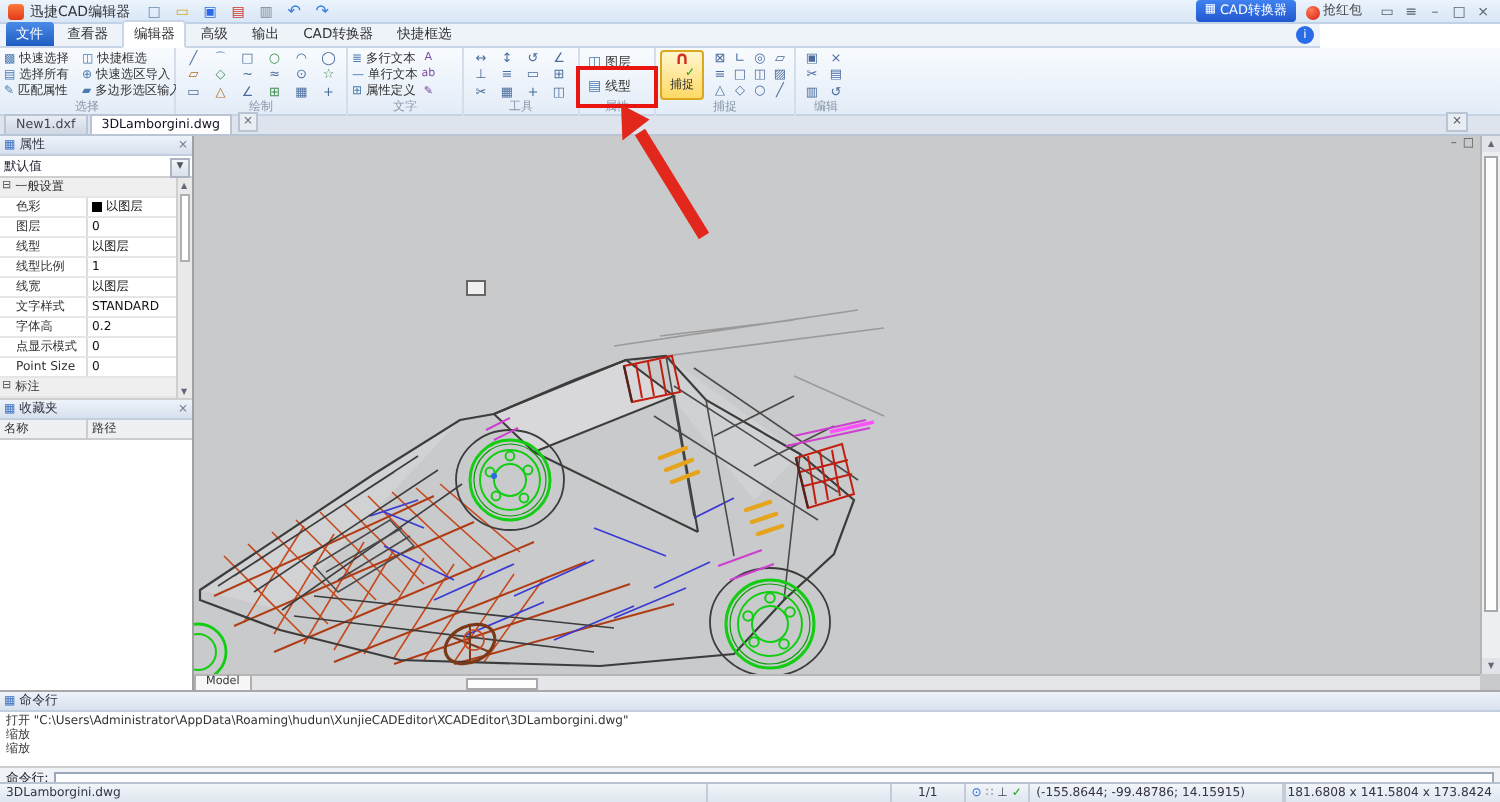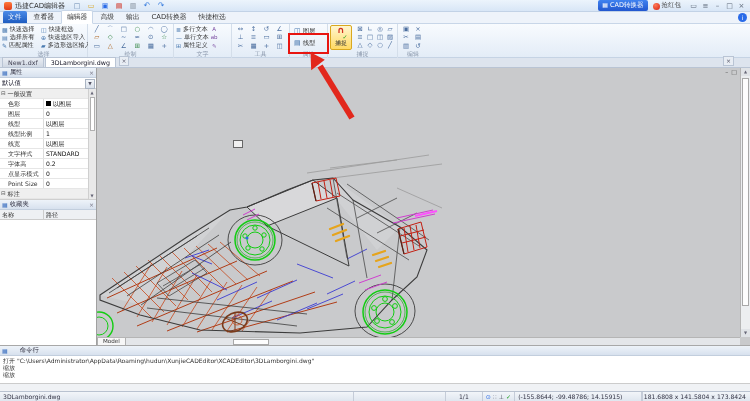--- a/index.html
+++ b/index.html
@@ -20,21 +20,21 @@
   .qicons .qicon:nth-child(6),.qicons .qicon:nth-child(7){color:#3a7edf;font-size:8px;}
   .tbright{margin-left:auto;display:flex;align-items:center;gap:5px;}
   .cadbtn{background:linear-gradient(#3f82f0,#2257cf);color:#fff;border-radius:2px;
     padding:1px 4px;font-size:6.5px;display:flex;gap:2px;}
   .cadbtn .bico{font-size:6px;}
   .redpk{display:flex;align-items:flex-end;gap:2px;font-size:6.5px;color:#444;}
   .redpk .dot{width:7px;height:7px;background:radial-gradient(circle at 35% 30%,#ff7a58,#d42010);border-radius:50%;}
   .winbtns{display:flex;gap:3px;margin-left:3px;}
   .winbtn{width:9px;text-align:center;color:#5a6675;font-size:7px;line-height:10px;}
   
-  .tabrow{position:absolute;top:12px;left:0;width:750px;height:12px;background:#eef3fa;
+  .tabrow{position:absolute;top:12px;left:0;width:660px;height:12px;background:#eef3fa;
     border-bottom:1px solid #c8d6e8;display:flex;align-items:flex-end;padding:0 3px;gap:2px;box-sizing:border-box;}
   .rtab{padding:1px 5px;font-size:6.8px;color:#333;white-space:nowrap;}
   .rtab.file{background:linear-gradient(#4b8be8,#1e5cc0);color:#fff;border-radius:2px 2px 0 0;}
   .rtab.active{background:#fff;border:1px solid #c8d6e8;border-bottom:1px solid #fff;border-radius:2px 2px 0 0;margin-bottom:-1px;}
   .tabinfo{margin-left:auto;width:9px;height:9px;background:#2a6be8;color:#fff;border-radius:50%;
     font-size:6px;text-align:center;line-height:9px;margin-bottom:1px;}
   
   .ribbon{position:absolute;top:24px;left:0;width:750px;height:34px;
     background:linear-gradient(#f8fbfe,#e3ecf7);border-bottom:1px solid #c5d3e4;display:flex;box-sizing:border-box;}
   .rgroup{position:relative;height:34px;border-right:1px solid #d4deea;box-sizing:border-box;padding:1px 2px 9px 2px;}
@@ -109,21 +109,21 @@
   .vscroll .dn{position:absolute;bottom:0;left:0;right:0;height:8px;text-align:center;font-size:4px;color:#667;line-height:8px;background:#e0e3e7;}
   .vthumb{position:absolute;left:1px;top:10px;width:7px;height:228px;background:#fdfdfd;border:1px solid #a8a8a8;box-sizing:border-box;}
   .hbar{position:absolute;left:0;top:269px;width:643px;height:8px;background:#e4e6e9;border-top:1px solid #b5b5b5;box-sizing:border-box;display:flex;}
   .modeltab{height:8px;padding:0 5px;font-size:5.6px;line-height:7px;color:#333;background:#f7f7f7;
     border-right:1px solid #b0b0b0;border-left:1px solid #b0b0b0;}
   .hthumb{position:absolute;left:136px;top:1px;width:36px;height:6px;background:#fdfdfd;border:1px solid #a8a8a8;box-sizing:border-box;}
   .selsq{position:absolute;left:136px;top:72px;width:8px;height:6px;background:#f0f0f0;border:1px solid #666;}
   
   .cmdpanel{position:absolute;left:0;top:345px;width:750px;height:46px;border-top:1px solid #a8a8a8;box-sizing:border-box;background:#f0f2f5;}
   .cmdhead{height:9px;background:linear-gradient(#eef3f9,#d7e1ee);border-bottom:1px solid #c2cedd;
-    display:flex;gap:12px;align-items:center;padding:0 2px;font-size:6.4px;color:#334;}
+    display:flex;gap:2px;align-items:center;padding:0 2px;font-size:6.4px;color:#334;}
   .cmdhead .pico{color:#3a6fc0;font-size:6px;}
   .cmdlog{height:25px;background:#fff;border-bottom:1px solid #ccc;font-size:6px;color:#333;
     padding:1px 3px;line-height:7px;overflow:hidden;}
   .cmdinput{height:11px;display:flex;align-items:center;gap:3px;padding:0 3px;font-size:6.4px;color:#223;}
   .cmdinput input{flex:1;height:8px;border:1px solid #9aa8ba;background:#fff;font-size:6.4px;
     font-family:"DejaVu Sans",sans-serif;padding:0 2px;box-sizing:border-box;}
   
   .statusbar{position:absolute;left:0;top:391px;width:750px;height:10px;
     background:linear-gradient(#f2f5f9,#dfe6ef);border-top:1px solid #b9c2d0;box-sizing:border-box;
     display:flex;align-items:center;font-size:6.1px;color:#334;}
@@ -507,20 +507,24 @@
   <div class="cmdpanel">
     <div class="cmdhead">
       <span class="pico">▦</span>
       <span>命令行</span>
     </div>
     <div class="cmdlog">
       <div>打开 "C:\Users\Administrator\AppData\Roaming\hudun\XunjieCADEditor\XCADEditor\3DLamborgini.dwg"</div>
       <div>缩放</div>
       <div>缩放</div>
     </div>
+    <div class="cmdinput">
+      <span>命令行:</span>
+      <input type="text" value="" style="">
+    </div>
   </div>
 
   <div class="statusbar">
     <span class="sseg s-file">3DLamborgini.dwg</span>
     <span class="sseg s-b1"></span>
     <span class="sseg s-page">1/1</span>
     <span class="sseg s-icons">
         <span class="stico">⊙</span>
         <span class="stico">∷</span>
         <span class="stico">⊥</span>

